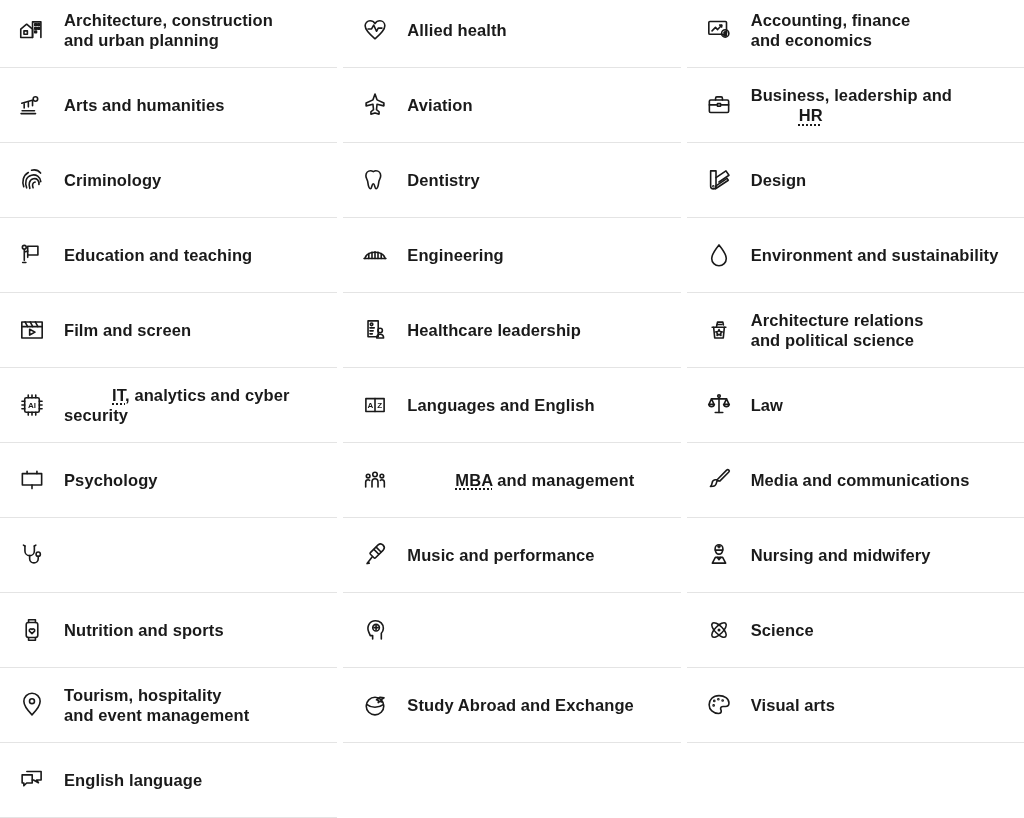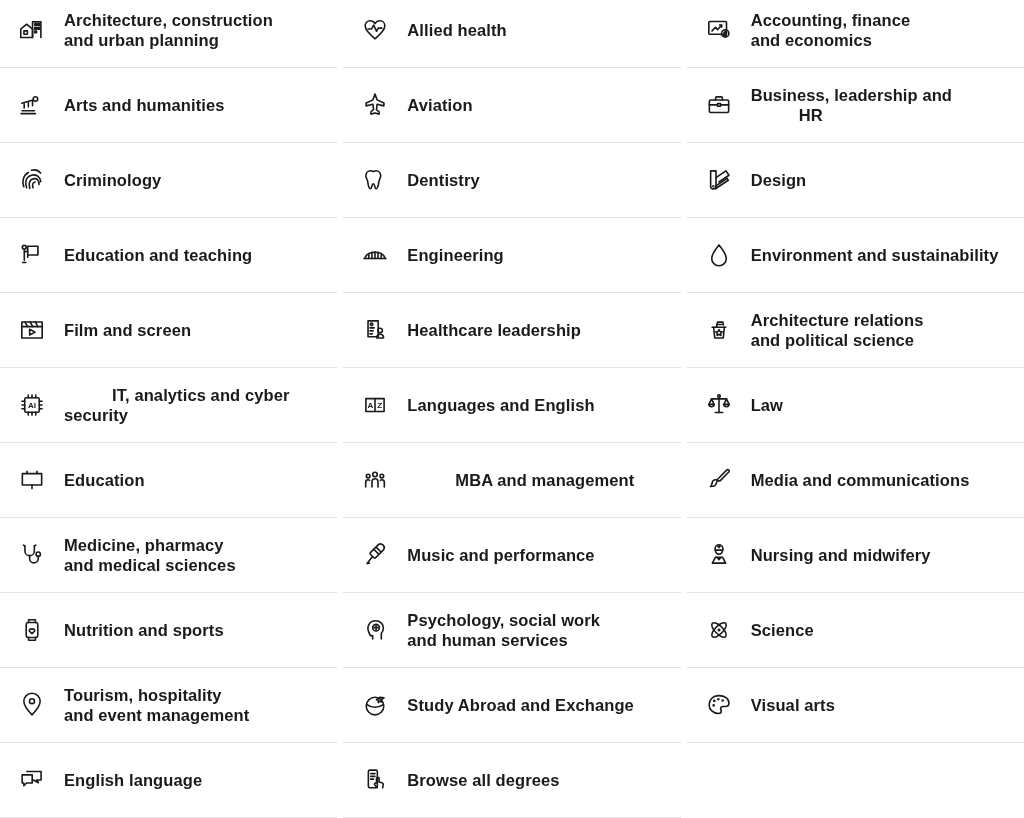--- a/index.html
+++ b/index.html
@@ -38,20 +38,21 @@
   }
   .icon svg{width:30px;height:30px;display:block;}
   .label{
     font-size:16.5px;
     font-weight:600;
     line-height:1.22;
     letter-spacing:.1px;
     white-space:pre-line;
   }
   .abbr{
+    text-decoration:underline;
     text-decoration-style:dotted;
     text-decoration-thickness:1.5px;
     text-underline-offset:3px;
     padding-left:48px;
   }
 </style>
 </head>
 <body>
 
 <div class="grid" id="grid">
@@ -253,21 +254,21 @@
       </span>
     <span class="label">Law</span>
   </a>
     <a class="cell">
     <span class="icon">
         <svg viewBox="0 0 28 28" fill="none" stroke="currentColor" stroke-width="1.5" stroke-linecap="round" stroke-linejoin="round">
           <rect x="5" y="8" width="18" height="10.6"></rect>
           <path d="M14 18.6V22M9.4 8V5.8M18.6 8V5.8"></path>
         </svg>
       </span>
-    <span class="label">Education</span>
+    <span class="label">Psychology</span>
   </a>
     <a class="cell">
     <span class="icon">
         <svg viewBox="0 0 28 28" fill="none" stroke="currentColor" stroke-width="1.5" stroke-linecap="round" stroke-linejoin="round">
           <circle cx="14" cy="8.8" r="2.1"></circle>
           <path d="M11.2 20.5v-4.9c0-1.6 1.3-2.8 2.8-2.8s2.8 1.2 2.8 2.8v4.9"></path>
           <circle cx="7.6" cy="10.3" r="1.7"></circle>
           <path d="M5.3 20.5v-4.4c0-1.3 1-2.3 2.3-2.3.5 0 1 .2 1.4.5"></path>
           <circle cx="20.4" cy="10.3" r="1.7"></circle>
           <path d="M22.7 20.5v-4.4c0-1.3-1-2.3-2.3-2.3-.5 0-1 .2-1.4.5"></path>
@@ -285,22 +286,20 @@
   </a>
     <a class="cell">
     <span class="icon">
         <svg viewBox="0 0 28 28" fill="none" stroke="currentColor" stroke-width="1.5" stroke-linecap="round" stroke-linejoin="round">
           <path d="M7.4 5.6v4.6a4.4 4.4 0 0 0 8.8 0V5.6"></path>
           <path d="M7.4 5.6 6 4.8M16.2 5.6l1.4-.8"></path>
           <path d="M11.8 14.6v2.8a4 4 0 0 0 8 0v-2.2"></path>
           <circle cx="19.8" cy="13.2" r="2"></circle>
         </svg>
       </span>
-    <span class="label">Medicine, pharmacy
-and medical sciences</span>
   </a>
     <a class="cell">
     <span class="icon">
         <svg viewBox="0 0 28 28" fill="none" stroke="currentColor" stroke-width="1.5" stroke-linecap="round" stroke-linejoin="round">
           <path d="M16.9 4.6a3.4 3.4 0 0 1 4.8 4.8l-7.2 7.2c-.4.4-1.1.4-1.5 0l-3.3-3.3c-.4-.4-.4-1.1 0-1.5z"></path>
           <path d="M15.3 6.9l4.1 4.1M13.2 9l4.1 4.1"></path>
           <path d="M11.3 15.9 6.6 22M6.6 22l2-.4"></path>
         </svg>
       </span>
     <span class="label">Music and performance</span>
@@ -328,22 +327,20 @@
     <span class="label">Nutrition and sports</span>
   </a>
     <a class="cell">
     <span class="icon">
         <svg viewBox="0 0 28 28" fill="none" stroke="currentColor" stroke-width="1.5" stroke-linecap="round" stroke-linejoin="round">
           <path d="M11.8 22.4v-3.2h-2.2l-1.4-3.2c-2.3-5 .7-10.7 6.2-10.7 4.5 0 7.4 3.1 7.4 7.1 0 2.1-.9 3.6-1.9 4.6v5.4"></path>
           <circle cx="15" cy="11.8" r="3.1"></circle>
           <path d="M15 9.9v3.8M13.1 11.8h3.8"></path>
         </svg>
       </span>
-    <span class="label">Psychology, social work
-and human services</span>
   </a>
     <a class="cell">
     <span class="icon">
         <svg viewBox="0 0 28 28" fill="none" stroke="currentColor" stroke-width="1.5" stroke-linecap="round" stroke-linejoin="round">
           <ellipse cx="14" cy="14" rx="8.8" ry="3.7" transform="rotate(45 14 14)"></ellipse>
           <ellipse cx="14" cy="14" rx="8.8" ry="3.7" transform="rotate(-45 14 14)"></ellipse>
           <circle cx="14" cy="14" r="1.4" fill="currentColor" stroke="none"></circle>
         </svg>
       </span>
     <span class="label">Science</span>
@@ -382,27 +379,17 @@
   </a>
     <a class="cell">
     <span class="icon">
         <svg viewBox="0 0 28 28" fill="none" stroke="currentColor" stroke-width="1.5" stroke-linecap="round" stroke-linejoin="round">
           <path d="M9.2 6h13.3v8h-4.2l1.7 2.6-4.6-2.6h-1.2"></path>
           <path d="M4.8 9.2h9.4v7.6H9l-2.6 2.6v-2.6H4.8z"></path>
         </svg>
       </span>
     <span class="label">English language</span>
   </a>
-    <a class="cell">
-    <span class="icon">
-        <svg viewBox="0 0 28 28" fill="none" stroke="currentColor" stroke-width="1.5" stroke-linecap="round" stroke-linejoin="round">
-          <rect x="7.8" y="4.8" width="8.4" height="16.4" rx="1.4"></rect>
-          <path d="M10 8h4M10 10.6h4M10 13.2h2.6"></path>
-          <path d="M16 21.2l-2.3-2.8c-.5-.7 0-1.6.9-1.6h.8v-4.2a1.2 1.2 0 0 1 2.4 0v3.2l2.7.8c.9.3 1.4 1.1 1.2 2l-.6 2.6"></path>
-        </svg>
-      </span>
-    <span class="label">Browse all degrees</span>
-  </a>
     <a class="cell empty">
     
     
   </a>
   </div>
 
 </body></html>

